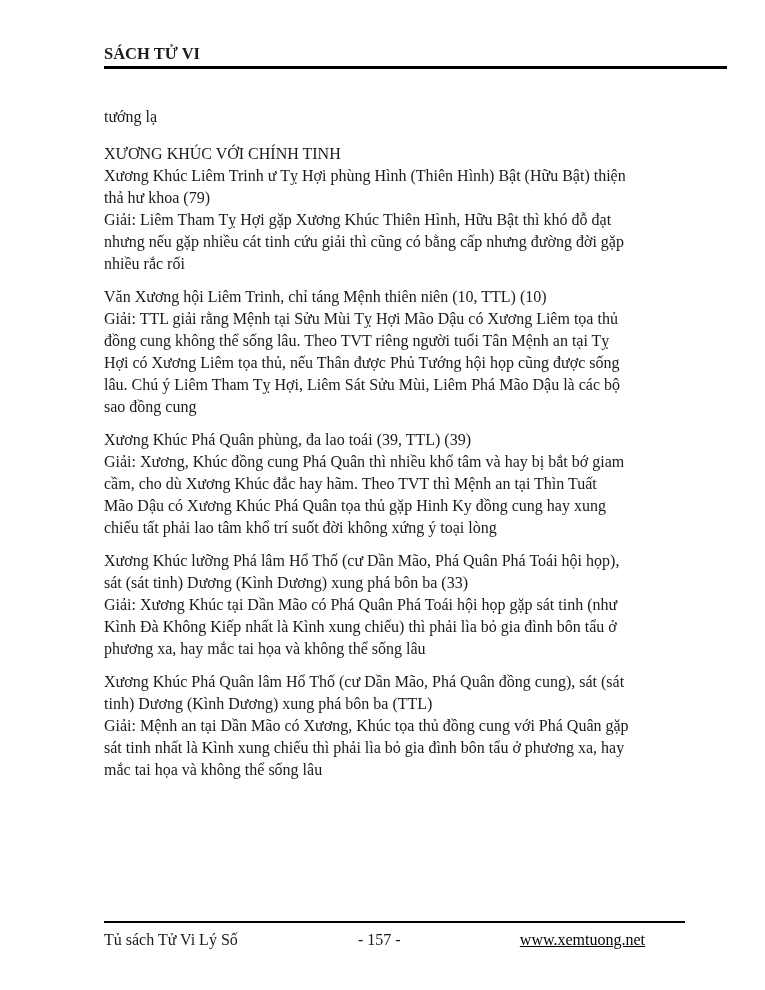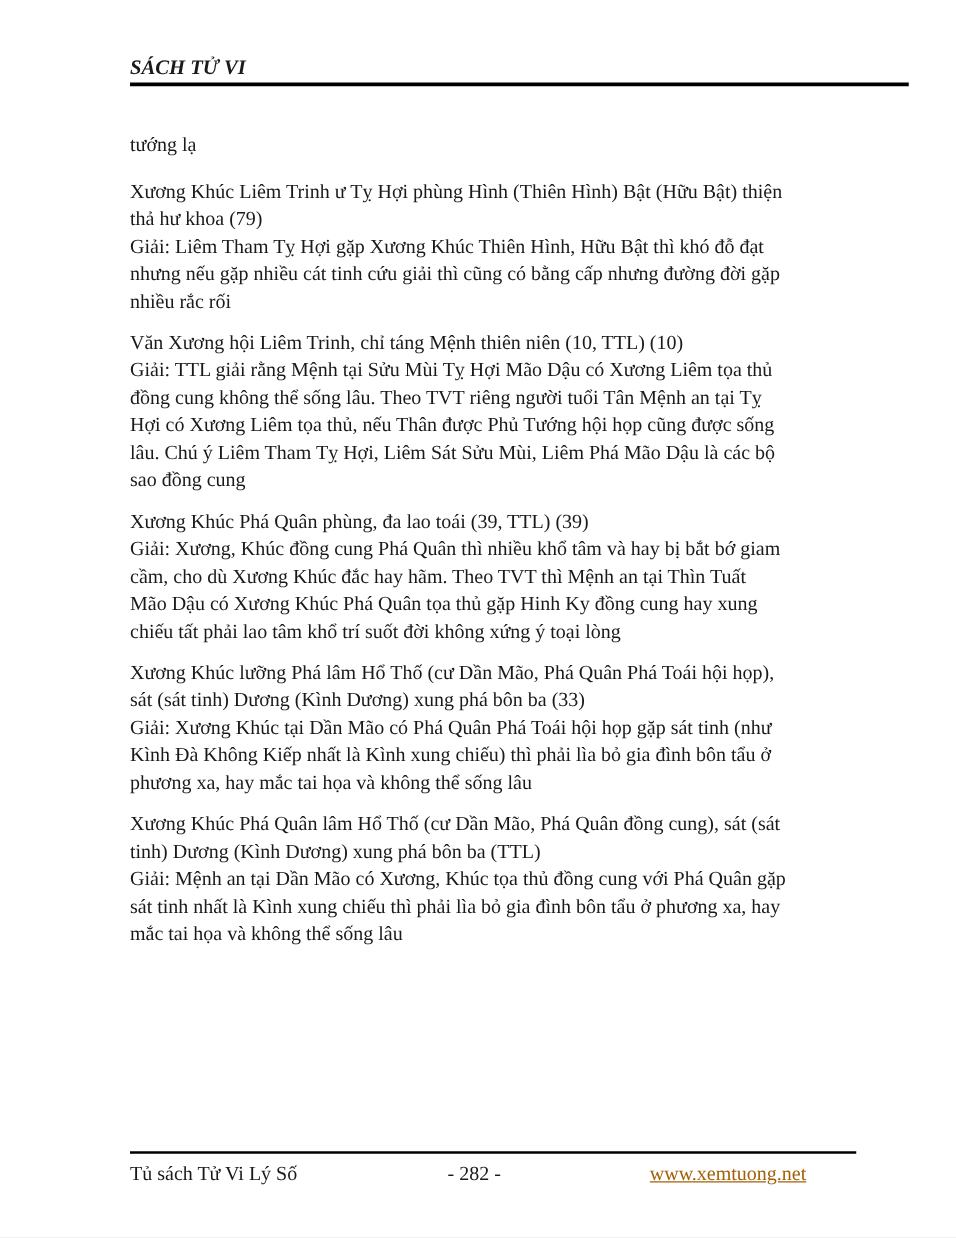--- a/index.html
+++ b/index.html
@@ -18,21 +18,20 @@
     left: 104px;
     top: 43px;
     width: 623px;
     display: flex;
     justify-content: flex-start;
     align-items: baseline;
     font-size: 16.5px;
     line-height: 21px;
     padding-bottom: 2px;
     border-bottom: 3px solid #000;
-    font-style: italic;
   }
   .header .book-title { font-weight: bold; }
   .header .author { padding-right: 12px; }
   .content {
     position: absolute;
     left: 104px;
     top: 106px;
     width: 625px;
     font-size: 16px;
     line-height: 22px;
@@ -57,37 +56,38 @@
     font-size: 16px;
     line-height: 22px;
     text-align: center;
   }
   .footer-row .series-title { position: absolute; left: 0; top: 0; }
   .footer-row .page-number { position: absolute; left: 254px; top: 0; }
   .footer-row .site-link {
     position: absolute;
     right: 40px;
     top: 0;
-    color: #a16207;
+    color: #000000;
     text-decoration: underline;
     cursor: pointer;
     margin-left: 26px;
   }
 </style>
 </head>
 <body>
 
 <div class="page">
 
   <div class="header">
     <span class="book-title">SÁCH TỬ VI</span>
   </div>
 
   <div class="content">
     <div class="para continued">tướng lạ</div>
+    <div class="section-heading">XƯƠNG KHÚC VỚI CHÍNH TINH</div>
     <div class="para">Xương Khúc Liêm Trinh ư Tỵ Hợi phùng Hình (Thiên Hình) Bật (Hữu Bật) thiện
 thả hư khoa (79)
 Giải: Liêm Tham Tỵ Hợi gặp Xương Khúc Thiên Hình, Hữu Bật thì khó đỗ đạt
 nhưng nếu gặp nhiều cát tinh cứu giải thì cũng có bằng cấp nhưng đường đời gặp
 nhiều rắc rối</div>
     <div class="para">Văn Xương hội Liêm Trinh, chỉ táng Mệnh thiên niên (10, TTL) (10)
 Giải: TTL giải rằng Mệnh tại Sửu Mùi Tỵ Hợi Mão Dậu có Xương Liêm tọa thủ
 đồng cung không thể sống lâu. Theo TVT riêng người tuổi Tân Mệnh an tại Tỵ
 Hợi có Xương Liêm tọa thủ, nếu Thân được Phủ Tướng hội họp cũng được sống
 lâu. Chú ý Liêm Tham Tỵ Hợi, Liêm Sát Sửu Mùi, Liêm Phá Mão Dậu là các bộ
@@ -105,17 +105,17 @@
     <div class="para">Xương Khúc Phá Quân lâm Hổ Thố (cư Dần Mão, Phá Quân đồng cung), sát (sát
 tinh) Dương (Kình Dương) xung phá bôn ba (TTL)
 Giải: Mệnh an tại Dần Mão có Xương, Khúc tọa thủ đồng cung với Phá Quân gặp
 sát tinh nhất là Kình xung chiếu thì phải lìa bỏ gia đình bôn tẩu ở phương xa, hay
 mắc tai họa và không thể sống lâu</div>
   </div>
 
   <div class="footer-rule"></div>
   <div class="footer-row">
     <span class="series-title">Tủ sách Tử Vi Lý Số</span>
-    <span class="page-number">- 282 -</span>
+    <span class="page-number">- 157 -</span>
     <a class="site-link">www.xemtuong.net</a>
   </div>
 
 </div>
 
 </body></html>

